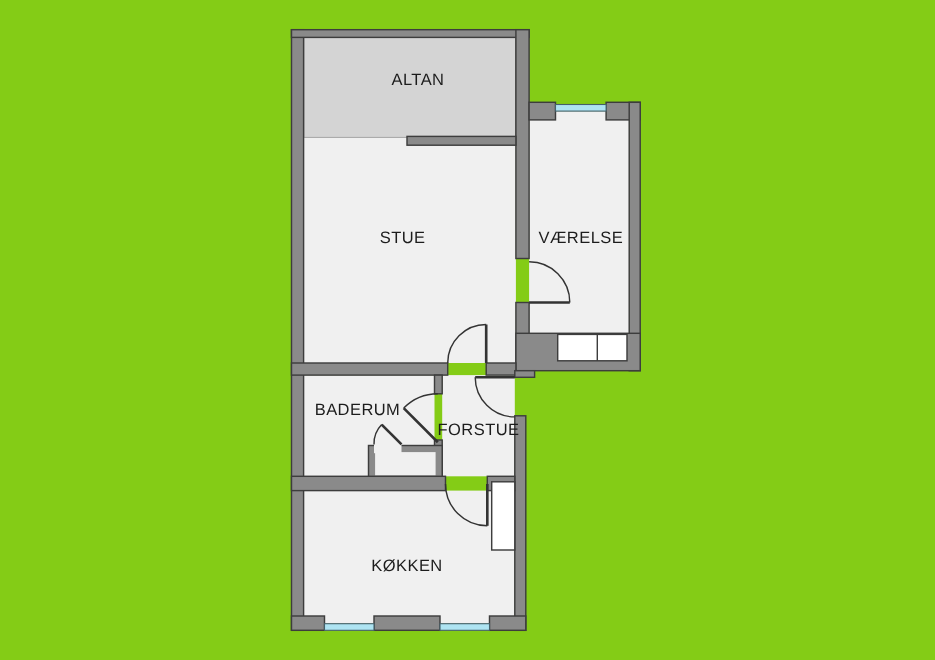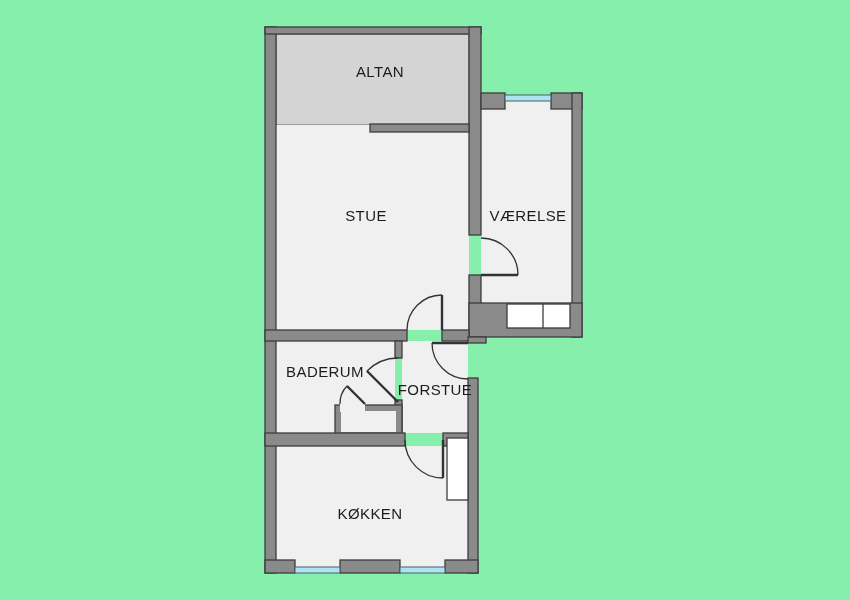--- a/index.html
+++ b/index.html
@@ -1,16 +1,16 @@
 <!DOCTYPE html>
 <html><head>
 <meta charset="utf-8">
 <style>
   html,body{margin:0;padding:0;background:#ffffff;}
-  .stage{position:relative;width:850px;height:600px;background:#86efac;overflow:hidden;
+  .stage{position:relative;width:850px;height:600px;background:#84cc16;overflow:hidden;
          font-family:"Liberation Sans",sans-serif;}
   .stage svg{position:absolute;left:0;top:0;}
   text{font-family:"Liberation Sans",sans-serif;font-size:15px;letter-spacing:0.4px;}
 </style>
 </head>
 <body>
 
 <div class="stage">
   <svg width="850" height="600" viewBox="0 0 850 600">
 

